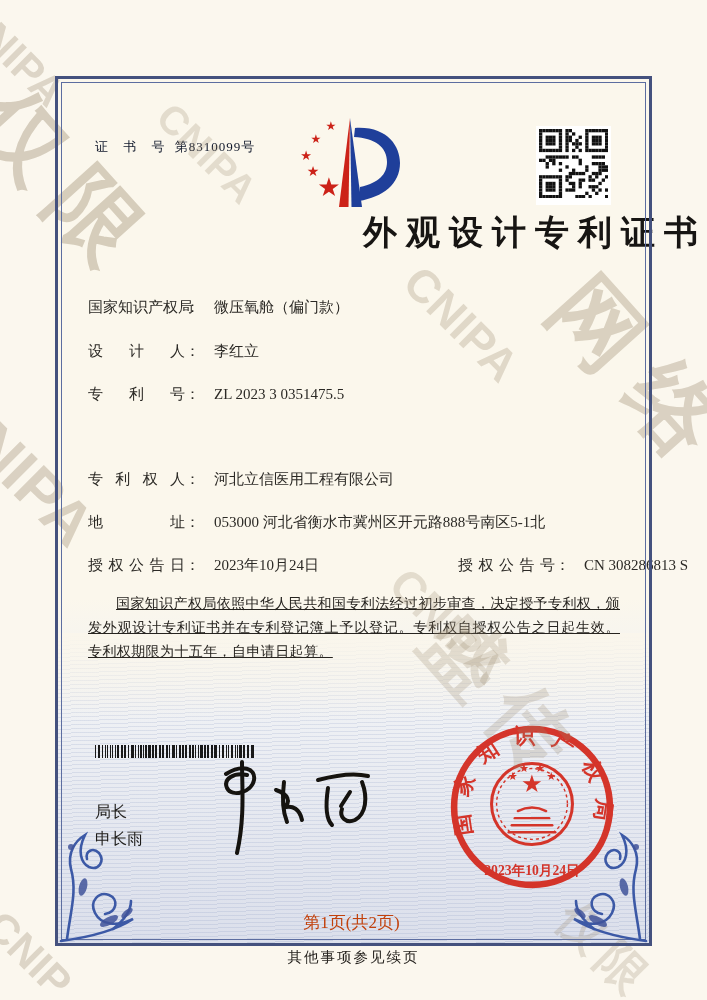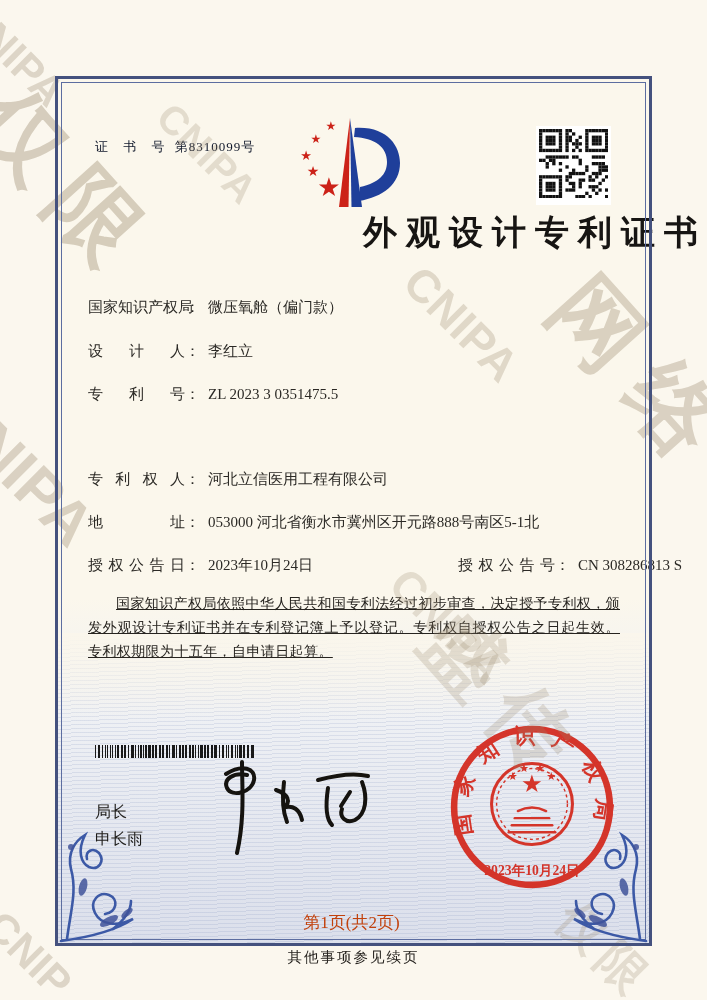--- a/index.html
+++ b/index.html
@@ -20,21 +20,21 @@
   
   .content{position:absolute;inset:0;z-index:3;}
   .certno{position:absolute;left:95px;top:138px;font-size:13px;letter-spacing:1px;color:#0f172a;}
   .certno .sp{letter-spacing:6px;}
   .logo{position:absolute;left:286px;top:114px;}
   .qr{position:absolute;left:536px;top:126px;background:#fff;padding:3px;}
   .title{position:absolute;left:0;right:0;top:210px;text-align:right;font-size:34px;font-weight:bold;
          letter-spacing:9px;color:#171513;}
   .row{position:absolute;left:88px;font-size:15px;color:#2b2925;white-space:nowrap;}
   .flabel{display:inline-block;width:97px;text-align:justify;text-align-last:justify;vertical-align:top;}
-  .fvalue{margin-left:8px;}
+  .fvalue{margin-left:14px;}
   .row2cell{position:absolute;left:370px;top:0;}
   .paras{position:absolute;left:88px;width:532px;top:592px;font-size:14px;line-height:1.7;
          color:#26231f;letter-spacing:.4px;text-align:justify;}
   .paras p{margin:0 0 6px 0;text-indent:2em;text-decoration:underline;}
   .barcode{position:absolute;left:95px;top:744px;}
   .signblock{position:absolute;left:95px;top:798px;font-family:"Liberation Sans","DejaVu Sans",sans-serif;
              font-size:16px;color:#1d1b18;line-height:1.7;}
   .signature{position:absolute;left:200px;top:756px;}
   .seal{position:absolute;left:446px;top:721px;z-index:4;opacity:.93;mix-blend-mode:multiply;}
   .pagefoot{position:absolute;left:0;right:4px;top:911px;text-align:center;font-size:17px;color:#c2410c;z-index:8;}

